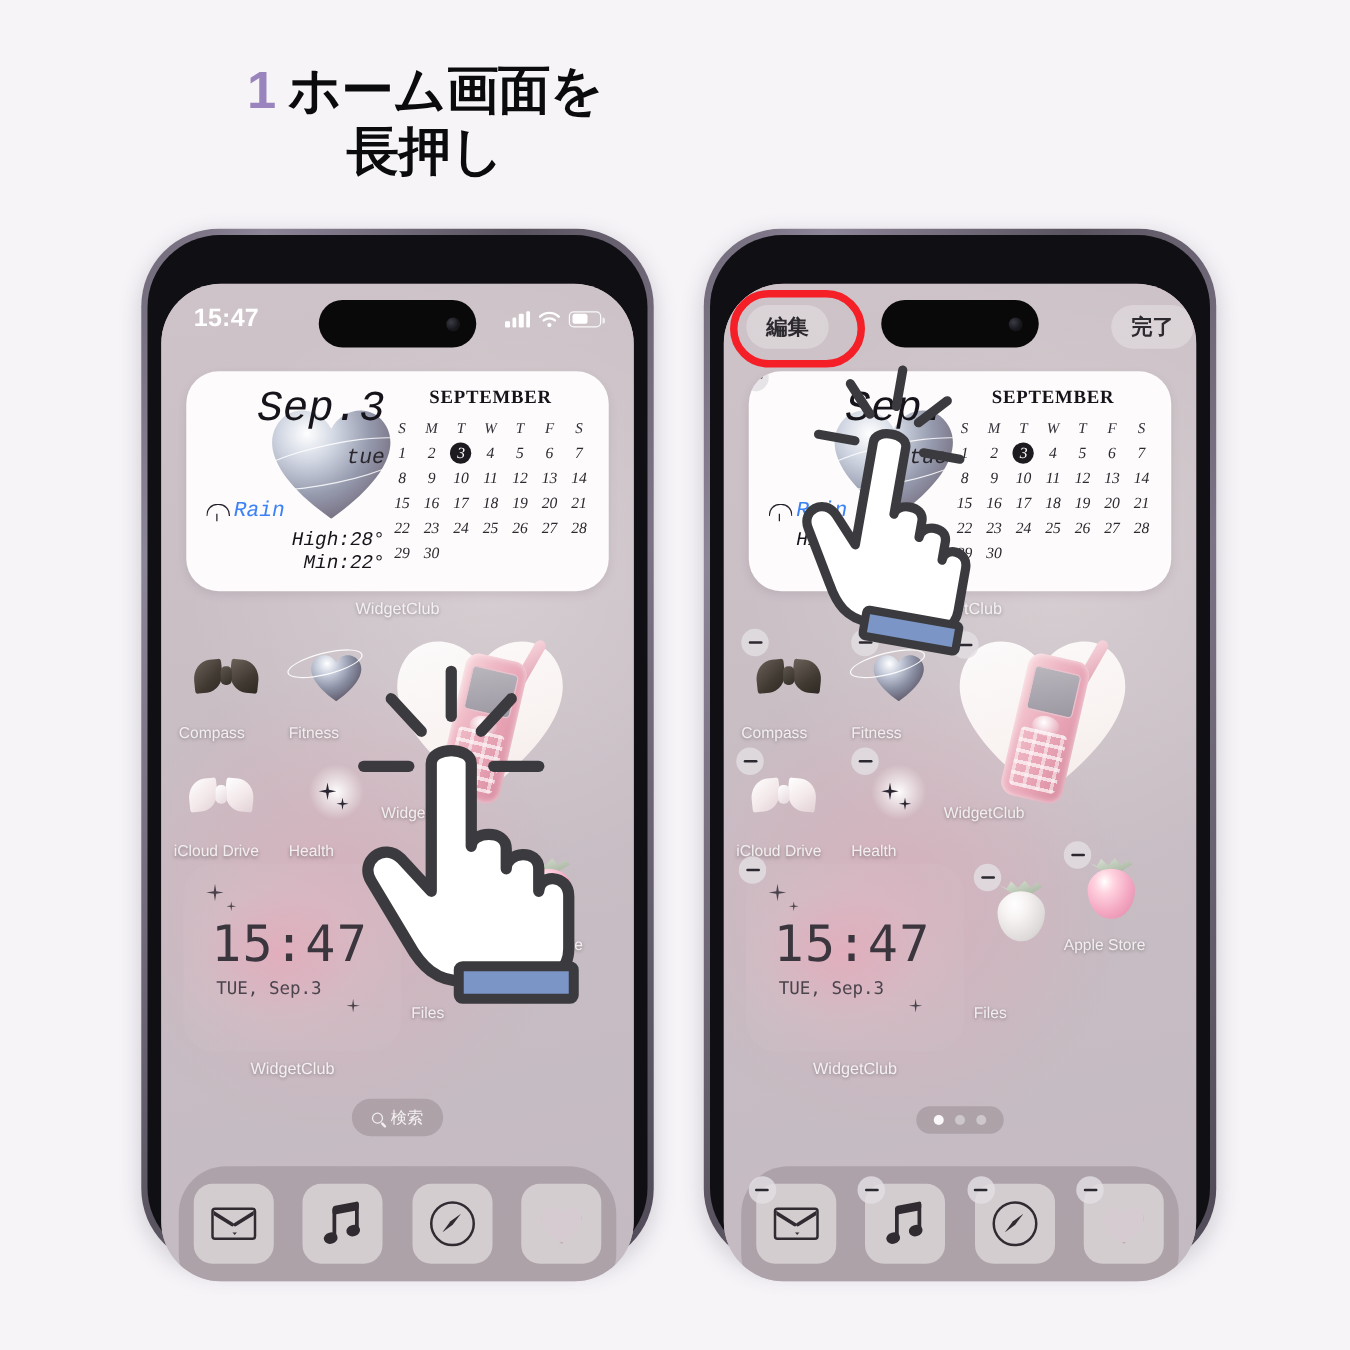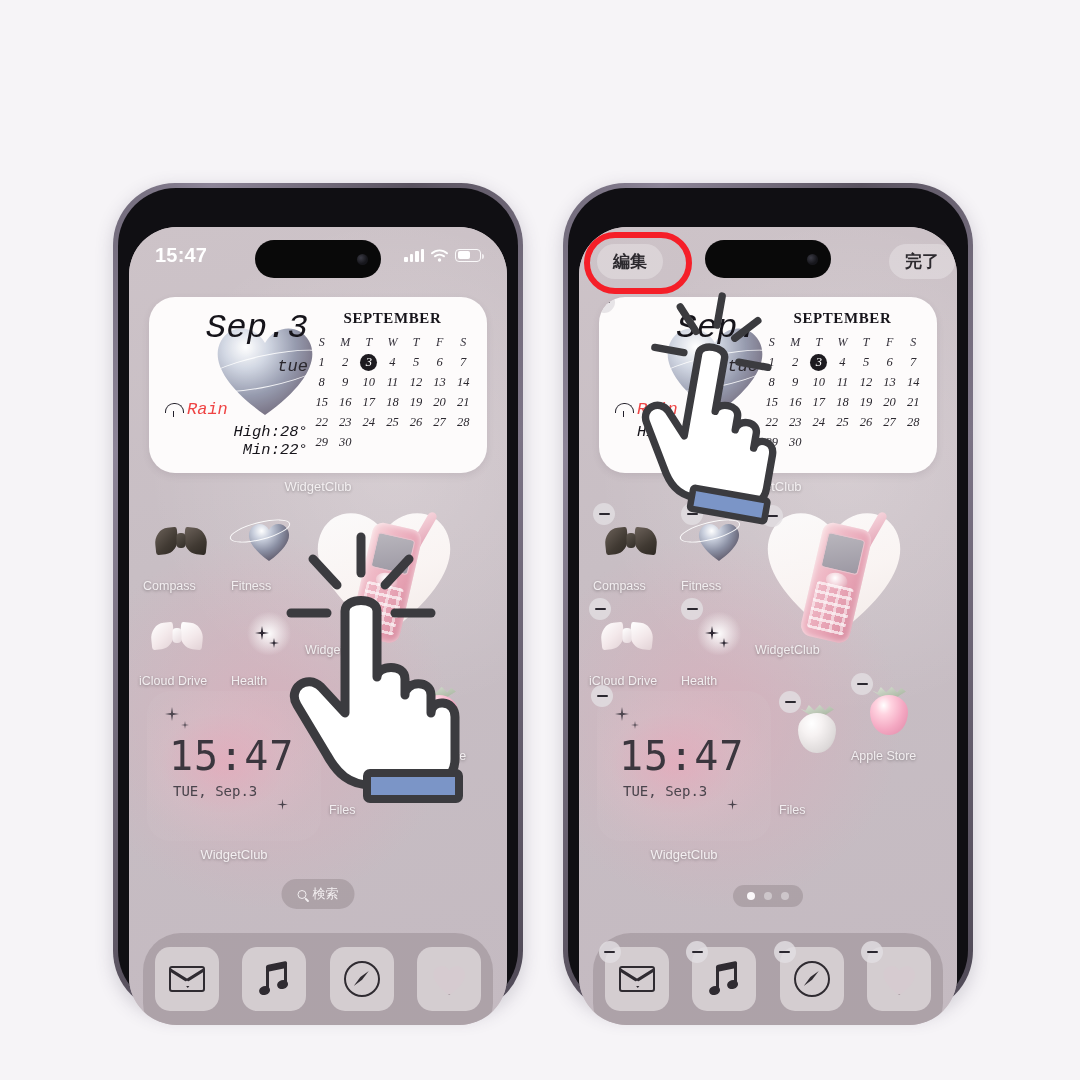--- a/index.html
+++ b/index.html
@@ -127,21 +127,21 @@
     border: 1.5px solid rgba(255,255,255,.85); border-radius: 50%;
     transform: rotate(-12deg);
   }
   .cal-date { position: relative; font-size: 34px; font-style: italic; color: #16141a; line-height: 1; z-index:2;}
   .cal-dow { position: relative; font-size: 17px; font-style: italic; color: #2a272d; margin-top: 12px; z-index:2;}
   .cal-weather { position: relative; margin-top: 24px; display:flex; align-items:center; gap:5px; z-index:2;}
   .umbrella { width: 17px; height: 15px; position: relative; }
   .umbrella::before { content:""; position:absolute; left:0; top:1px; width:17px; height:9px;
     border-radius: 9px 9px 0 0; border: 1.4px solid #23202a; border-bottom:none; }
   .umbrella::after { content:""; position:absolute; left:7.5px; top:9px; width:1.4px; height:6px; background:#23202a;}
-  .cal-weather span { font-size: 17px; font-style: italic; color:#ef4444;}
+  .cal-weather span { font-size: 17px; font-style: italic; color:#3b82f6;}
   .cal-temp { position: relative; font-size: 15.5px; font-style: italic; color:#16141a; margin-top: 4px; z-index:2;}
 
   .cal-right { width: 53%; padding: 13px 12px 0 2px; font-family: "Liberation Serif", serif; }
   .cal-month { text-align: center; font-size: 15px; font-weight: 700; letter-spacing: .6px; color: #16141a; margin-bottom: 7px;}
   .cal-grid { display: grid; grid-template-columns: repeat(7, 1fr); row-gap: 3px; }
   .cal-grid div {
     text-align: center; font-size: 12.5px; font-style: italic; color: #2c2930;
     height: 17px; line-height: 17px;
   }
   .cal-grid .dow { font-style: italic; font-size: 12px; color:#33303a;}
@@ -339,20 +339,24 @@
 
   
   .hand { position: absolute; z-index: 20; }
   .hand svg { display:block; }
 </style>
 </head>
 <body>
 
 <div class="page">
 
+  <div class="step-title" id="title1">
+    <span class="step-num">1</span><span>ホーム画面を</span><br>
+    <span>長押し</span>
+  </div>
 
   <div class="phone" id="phone1">
     <div class="phone-black">
       <div class="screen">
         <div class="wallpaper"></div>
 
         <div class="statusbar">
           <div class="status-time">15:47</div>
           <div class="status-right">
             <span class="bars">

